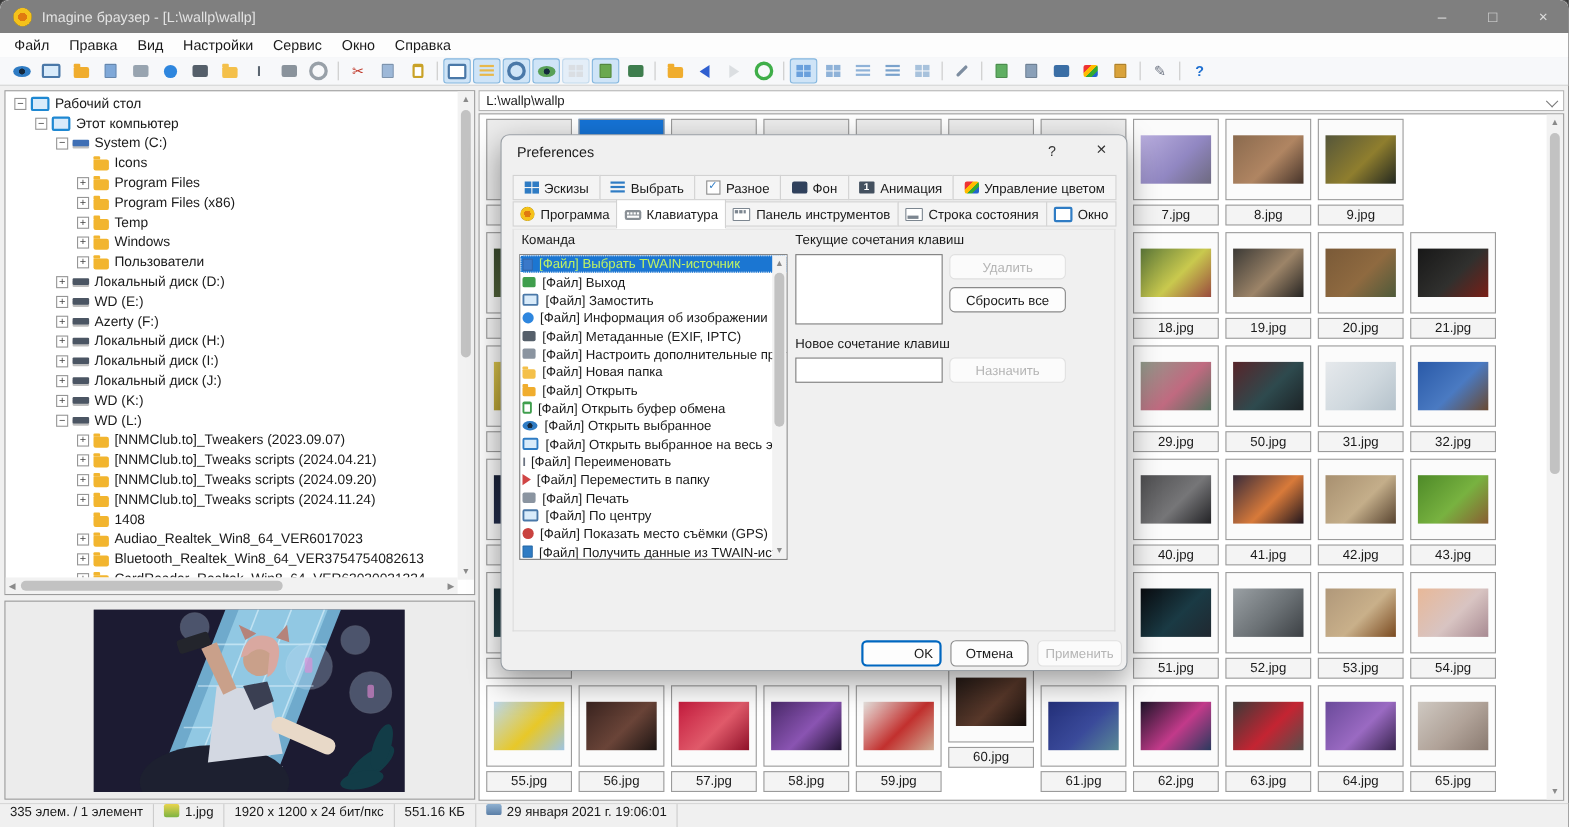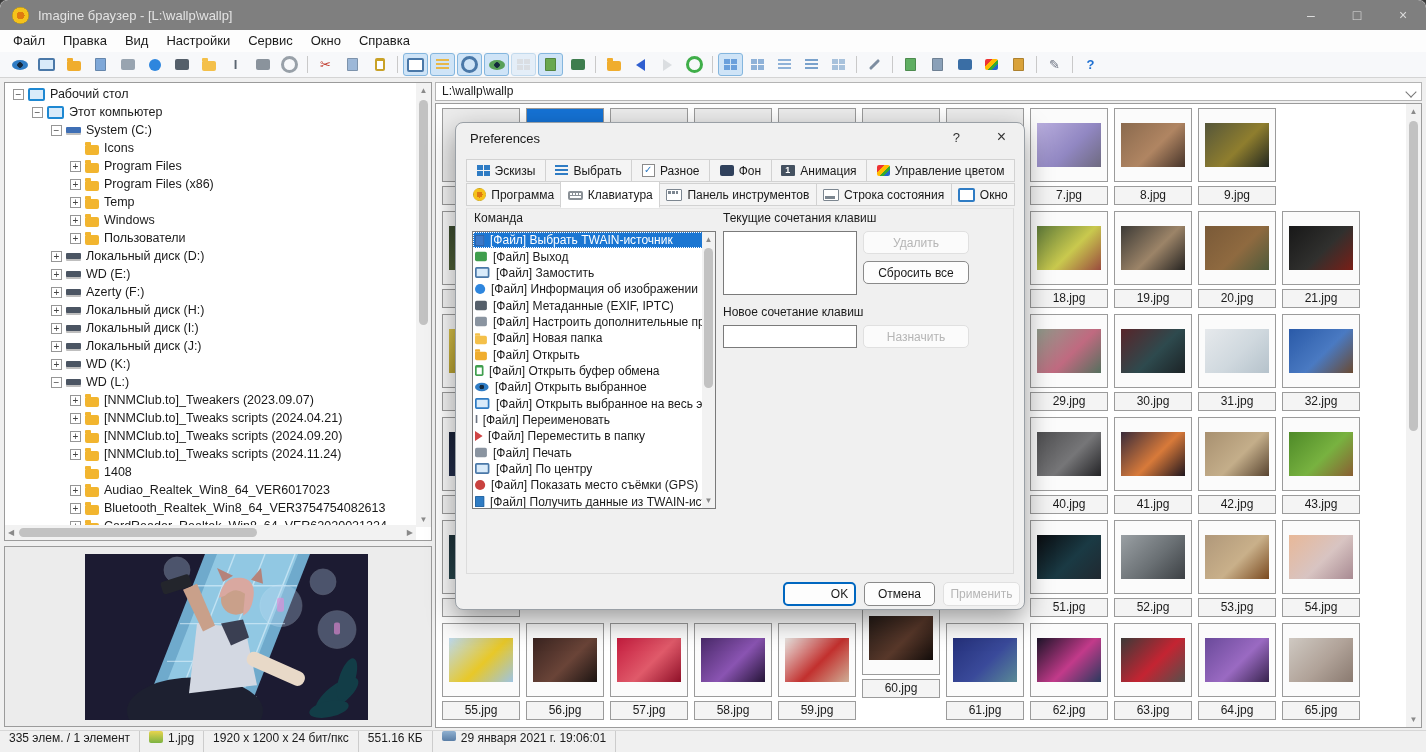--- a/index.html
+++ b/index.html
@@ -129,21 +129,21 @@
        margin-right:-1px;box-sizing:border-box;}
   .tab.active{background:#fff;height:27px;margin-top:-2px;border-bottom:1px solid #fff;position:relative;z-index:2;}
   .tab-page{position:absolute;left:10px;top:85px;width:548px;height:366px;border:1px solid #dcdcdc;
             border-top:1px solid #e6e6e6;background:#f0f0f0;box-sizing:border-box;}
   .dlg-label{position:absolute;font-size:12px;color:#1a1a1a;}
   .cmd-list{position:absolute;left:16px;top:108px;width:244px;height:278px;background:#fff;
             border:1px solid #7a7a7a;box-sizing:border-box;overflow:hidden;}
   .cmd-item{display:flex;align-items:center;gap:4px;height:16.35px;font-size:12px;white-space:nowrap;
             padding-left:2px;overflow:hidden;}
   .cmd-item .ic{transform:scale(.85);transform-origin:left center;}
-  .cmd-item.sel{background:#1b76d2;color:#ffffff;outline:1px dotted #fff;outline-offset:-1px;}
+  .cmd-item.sel{background:#1b76d2;color:#bef264;outline:1px dotted #fff;outline-offset:-1px;}
   .cmd-scroll{position:absolute;right:0;top:0;width:13px;height:100%;background:#f2f2f2;
               display:flex;flex-direction:column;align-items:center;}
   .keys-box{position:absolute;left:267px;top:108px;width:134px;height:64px;background:#fff;
             border:1px solid #7a7a7a;box-sizing:border-box;}
   .keys-input{position:absolute;left:267px;top:202px;width:134px;height:23px;background:#fff;
               border:1px solid #7a7a7a;box-sizing:border-box;}
   .btn{position:absolute;display:flex;align-items:center;justify-content:center;font-size:12px;
        background:#fdfdfd;border:1px solid #8a8a8a;border-radius:5px;box-sizing:border-box;}
   .btn.disabled{background:#fbfbfb;border-color:#e0e0e0;color:#b5b5b5;}
   .btn.default{border:2px solid #0067c0;}
@@ -594,21 +594,21 @@
       <div class="cell" style="left: 594px; top: 210px;">
         <div class="cell-img">
           <div class="ph" style="background: linear-gradient(135deg, rgb(143, 154, 138), rgb(192, 106, 128) 55%, rgb(85, 112, 94));"></div>
         </div>
         <div class="cell-lab">29.jpg</div>
       </div>
       <div class="cell" style="left: 678px; top: 210px;">
         <div class="cell-img">
           <div class="ph" style="background: linear-gradient(135deg, rgb(88, 37, 42), rgb(46, 74, 78) 55%, rgb(28, 35, 38));"></div>
         </div>
-        <div class="cell-lab">30.jpg</div>
+        <div class="cell-lab">50.jpg</div>
       </div>
       <div class="cell" style="left: 762px; top: 210px;">
         <div class="cell-img">
           <div class="ph" style="background: linear-gradient(135deg, rgb(230, 233, 236), rgb(207, 216, 222) 55%, rgb(181, 194, 203));"></div>
         </div>
         <div class="cell-lab">31.jpg</div>
       </div>
       <div class="cell" style="left: 846px; top: 210px; border-radius: 13px;">
         <div class="cell-img">
           <div class="ph" style="background: linear-gradient(135deg, rgb(42, 90, 168), rgb(74, 122, 194) 55%, rgb(106, 74, 50));"></div>

